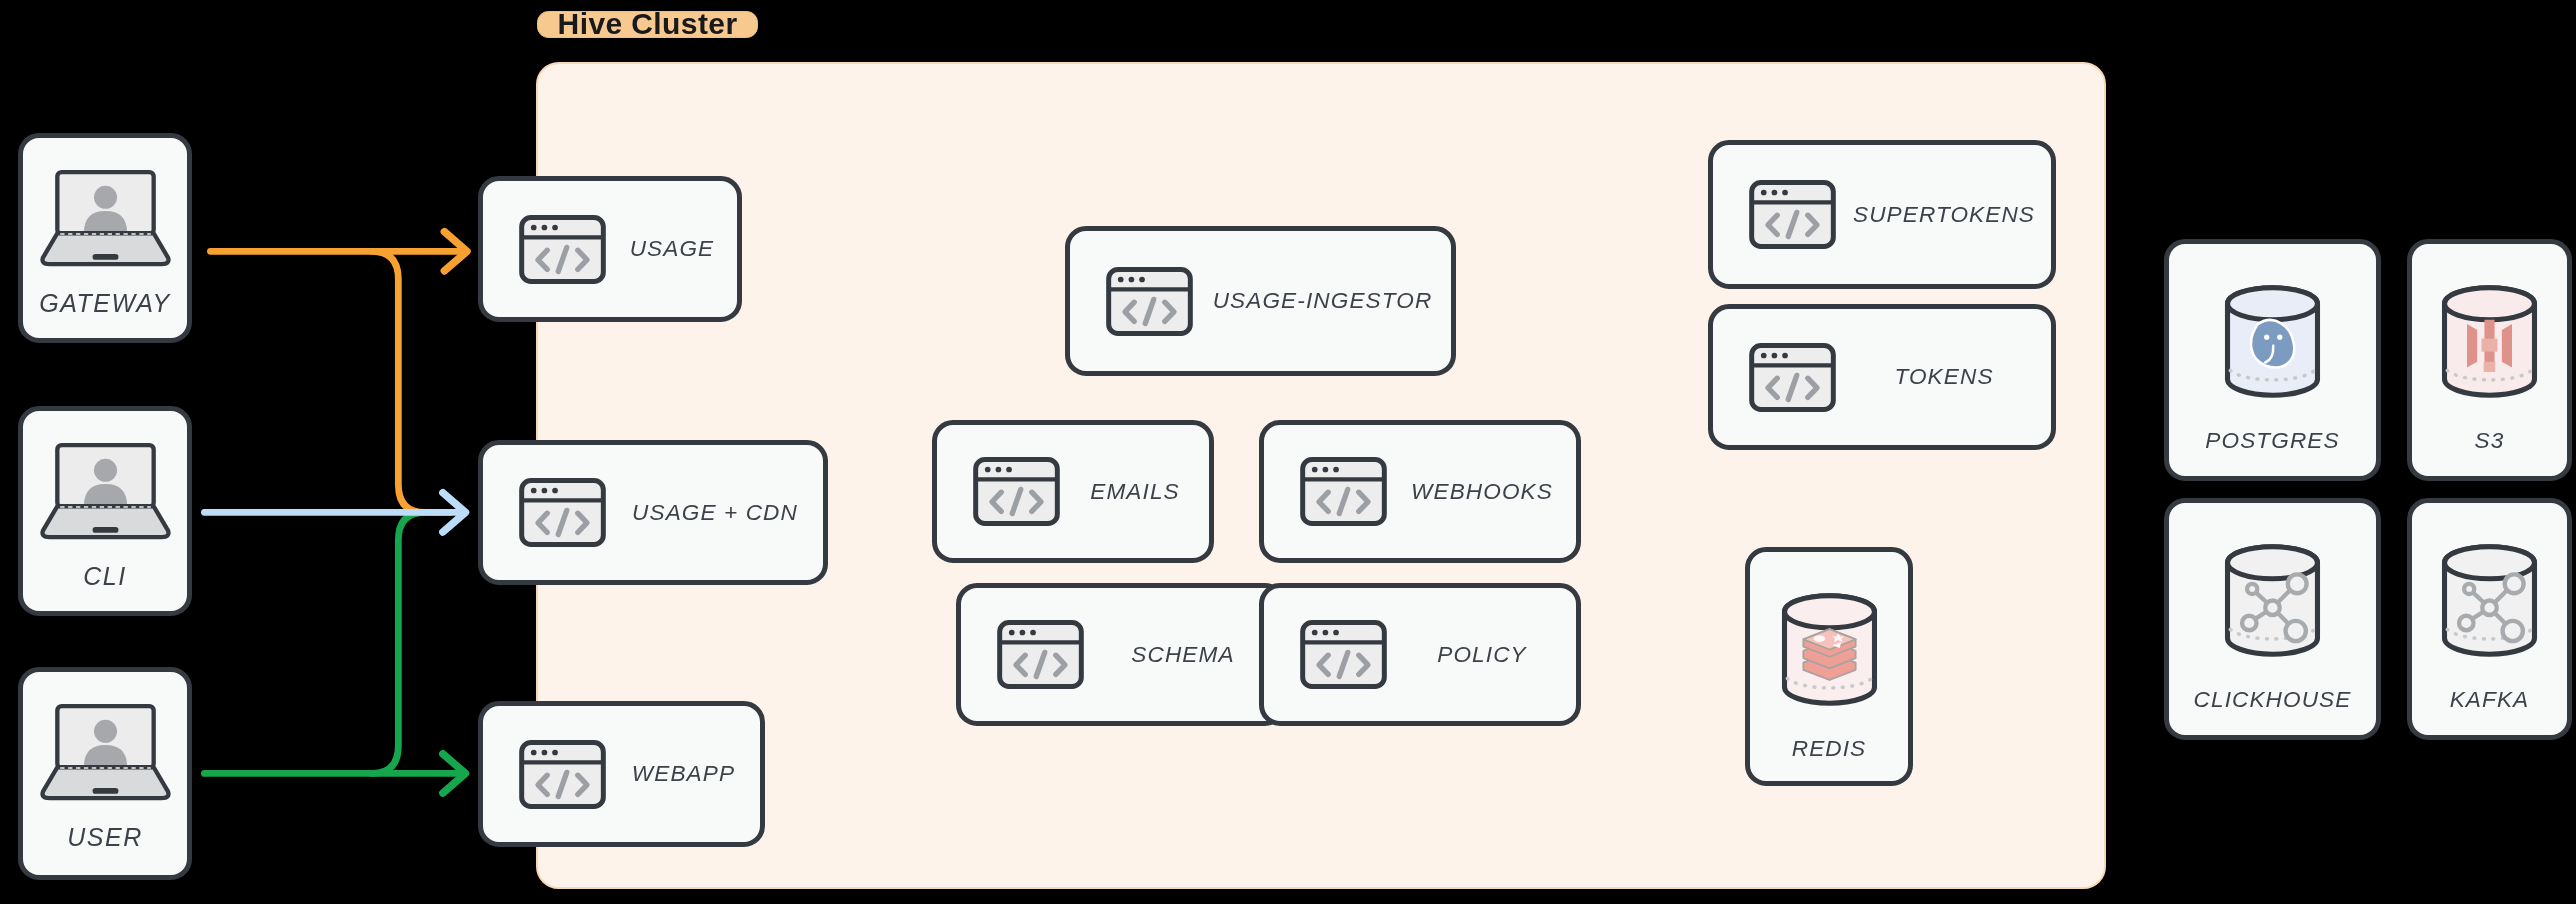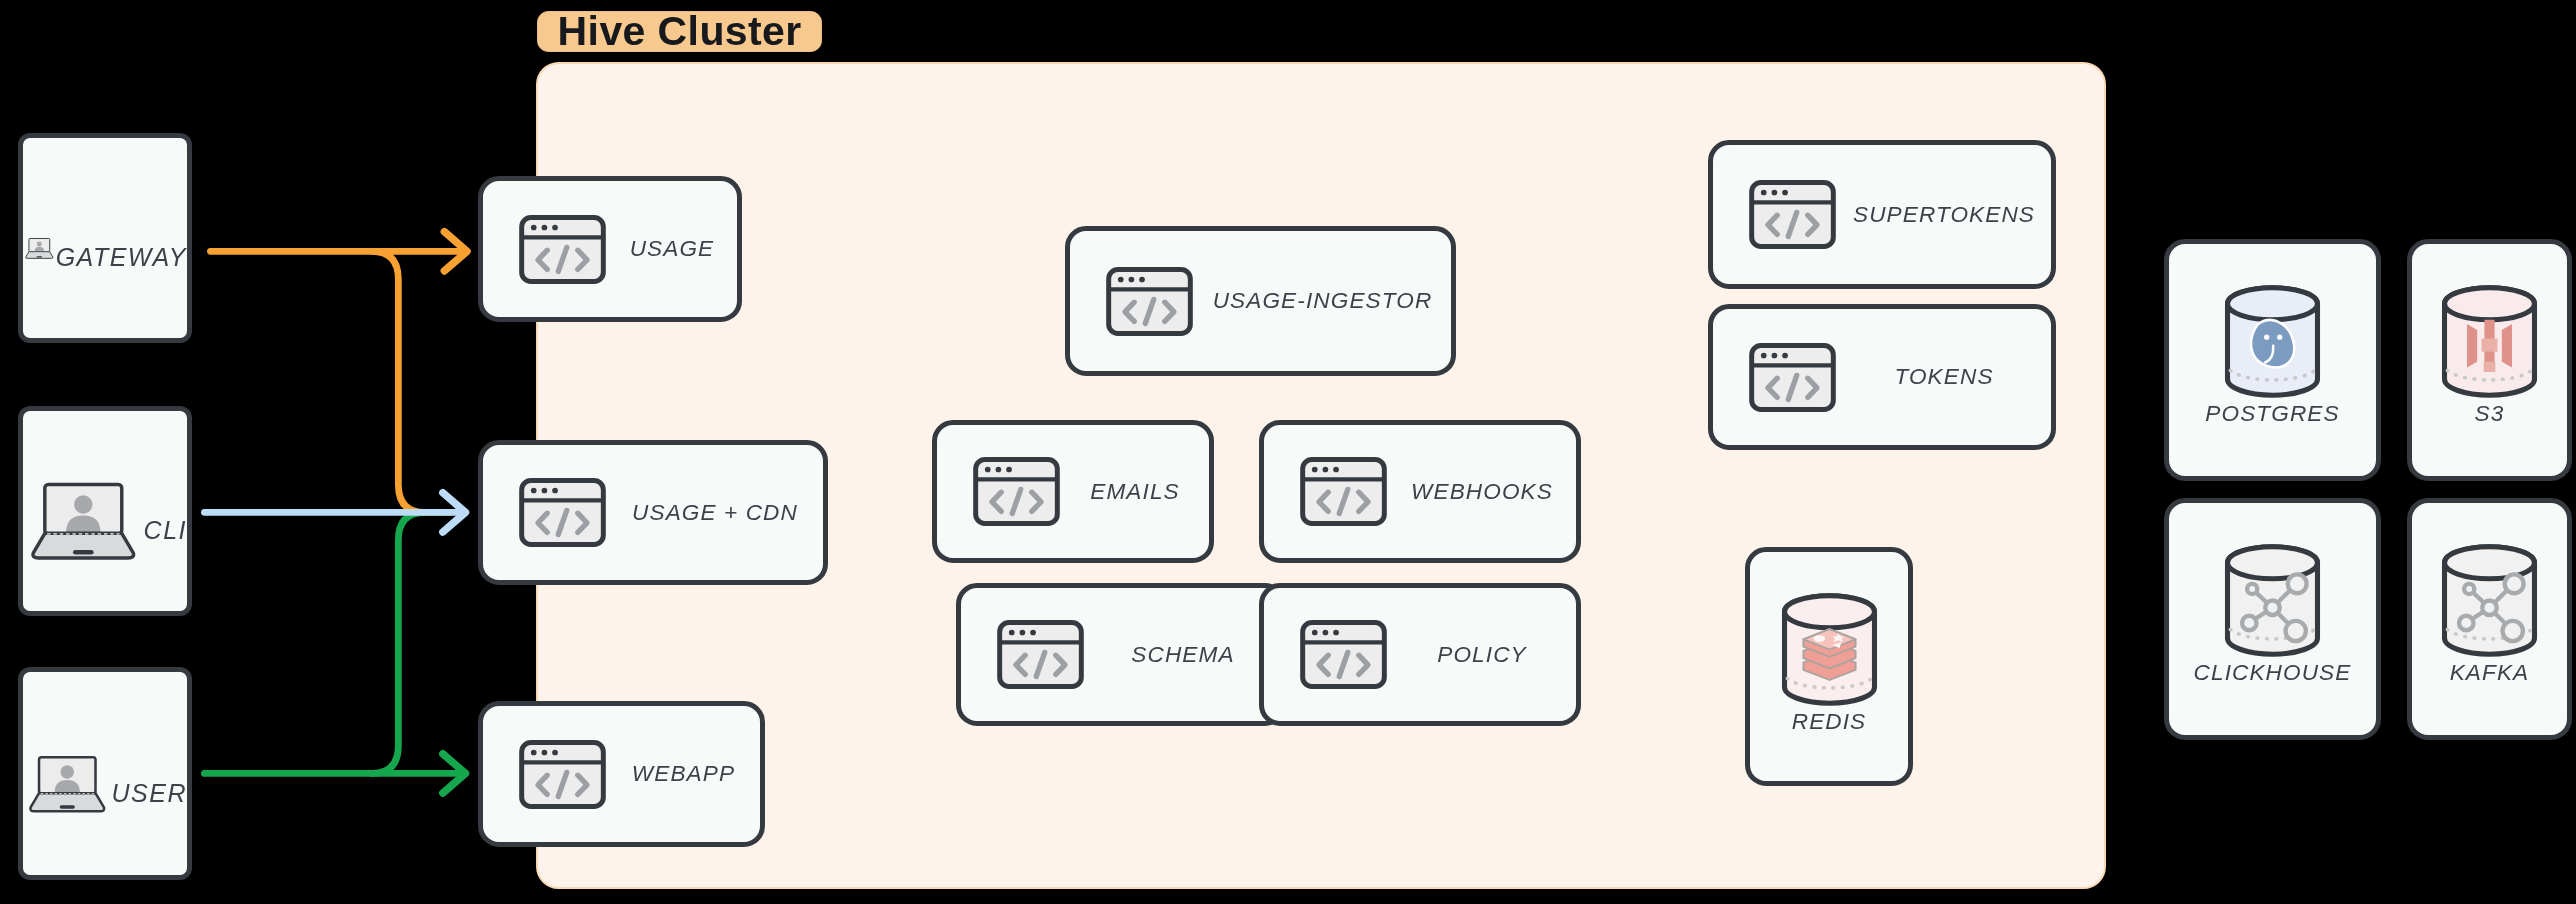--- a/index.html
+++ b/index.html
@@ -11,52 +11,52 @@
     overflow:hidden;
   }
   
   #cluster{
     position:absolute;left:536px;top:62px;width:1570px;height:827px;
     background:var(--cluster-fill,#fdf3ea);
     border:2.3px solid var(--cluster-border,#f8d8b4);
     border-radius:22.6px;box-sizing:border-box;
   }
   #cluster-badge{
-    position:absolute;left:537px;top:10.6px;height:41px;
+    position:absolute;left:537px;top:10.6px;height:27px;
     background:var(--badge-fill,#f7c98f);
     border:1.5px solid #edbf85;
     border-radius:11.3px;box-sizing:border-box;
     padding:0 19.6px;display:flex;align-items:center;
-    font-size:41px;font-weight:600;color:var(--badge-text,#17191c);
+    font-size:30px;font-weight:600;color:var(--badge-text,#17191c);
     letter-spacing:0.4px;
   }
   
   .node{
     position:absolute;box-sizing:border-box;
     background:var(--node-fill,#f8f9f9);
     border:5.3px solid var(--node-border,#343a40);
     border-radius:21px;
     display:flex;
   }
   .svc{flex-direction:row;align-items:center;padding-left:35px;}
   .svc .icon-browser{flex:0 0 auto;}
   .svc-label{
     flex:1;text-align:center;
     font-style:italic;font-weight:500;font-size:22.6px;
     letter-spacing:1.1px;color:var(--label-text,#3d424a);
   }
-  .actor{flex-direction:row;align-items:center;padding-top:21px;border-radius:12px;}
+  .actor{flex-direction:column;align-items:center;padding-top:28px;}
   .actor-label{
     margin-top:18px;text-align:center;
     font-style:italic;font-weight:500;font-size:25px;
     letter-spacing:1.5px;color:var(--label-text,#3d424a);
   }
   .store{flex-direction:column;align-items:center;padding-top:38px;}
   .store-label{
-    text-align:center;
+    margin-top:27px;text-align:center;
     font-style:italic;font-weight:500;font-size:22.6px;
     letter-spacing:1.1px;color:var(--label-text,#3d424a);
   }
   
   #arrows{position:absolute;left:0;top:0;pointer-events:none;}
   .edge{fill:none;stroke-width:9;stroke-linecap:round;stroke-linejoin:round;}
   .edge-orange{stroke:var(--arrow-orange,#f7a133);}
   .edge-blue{stroke:var(--arrow-blue,#bcdcf8);}
   .edge-green{stroke:var(--arrow-green,#16a64e);}
   .head{stroke-width:10;}

